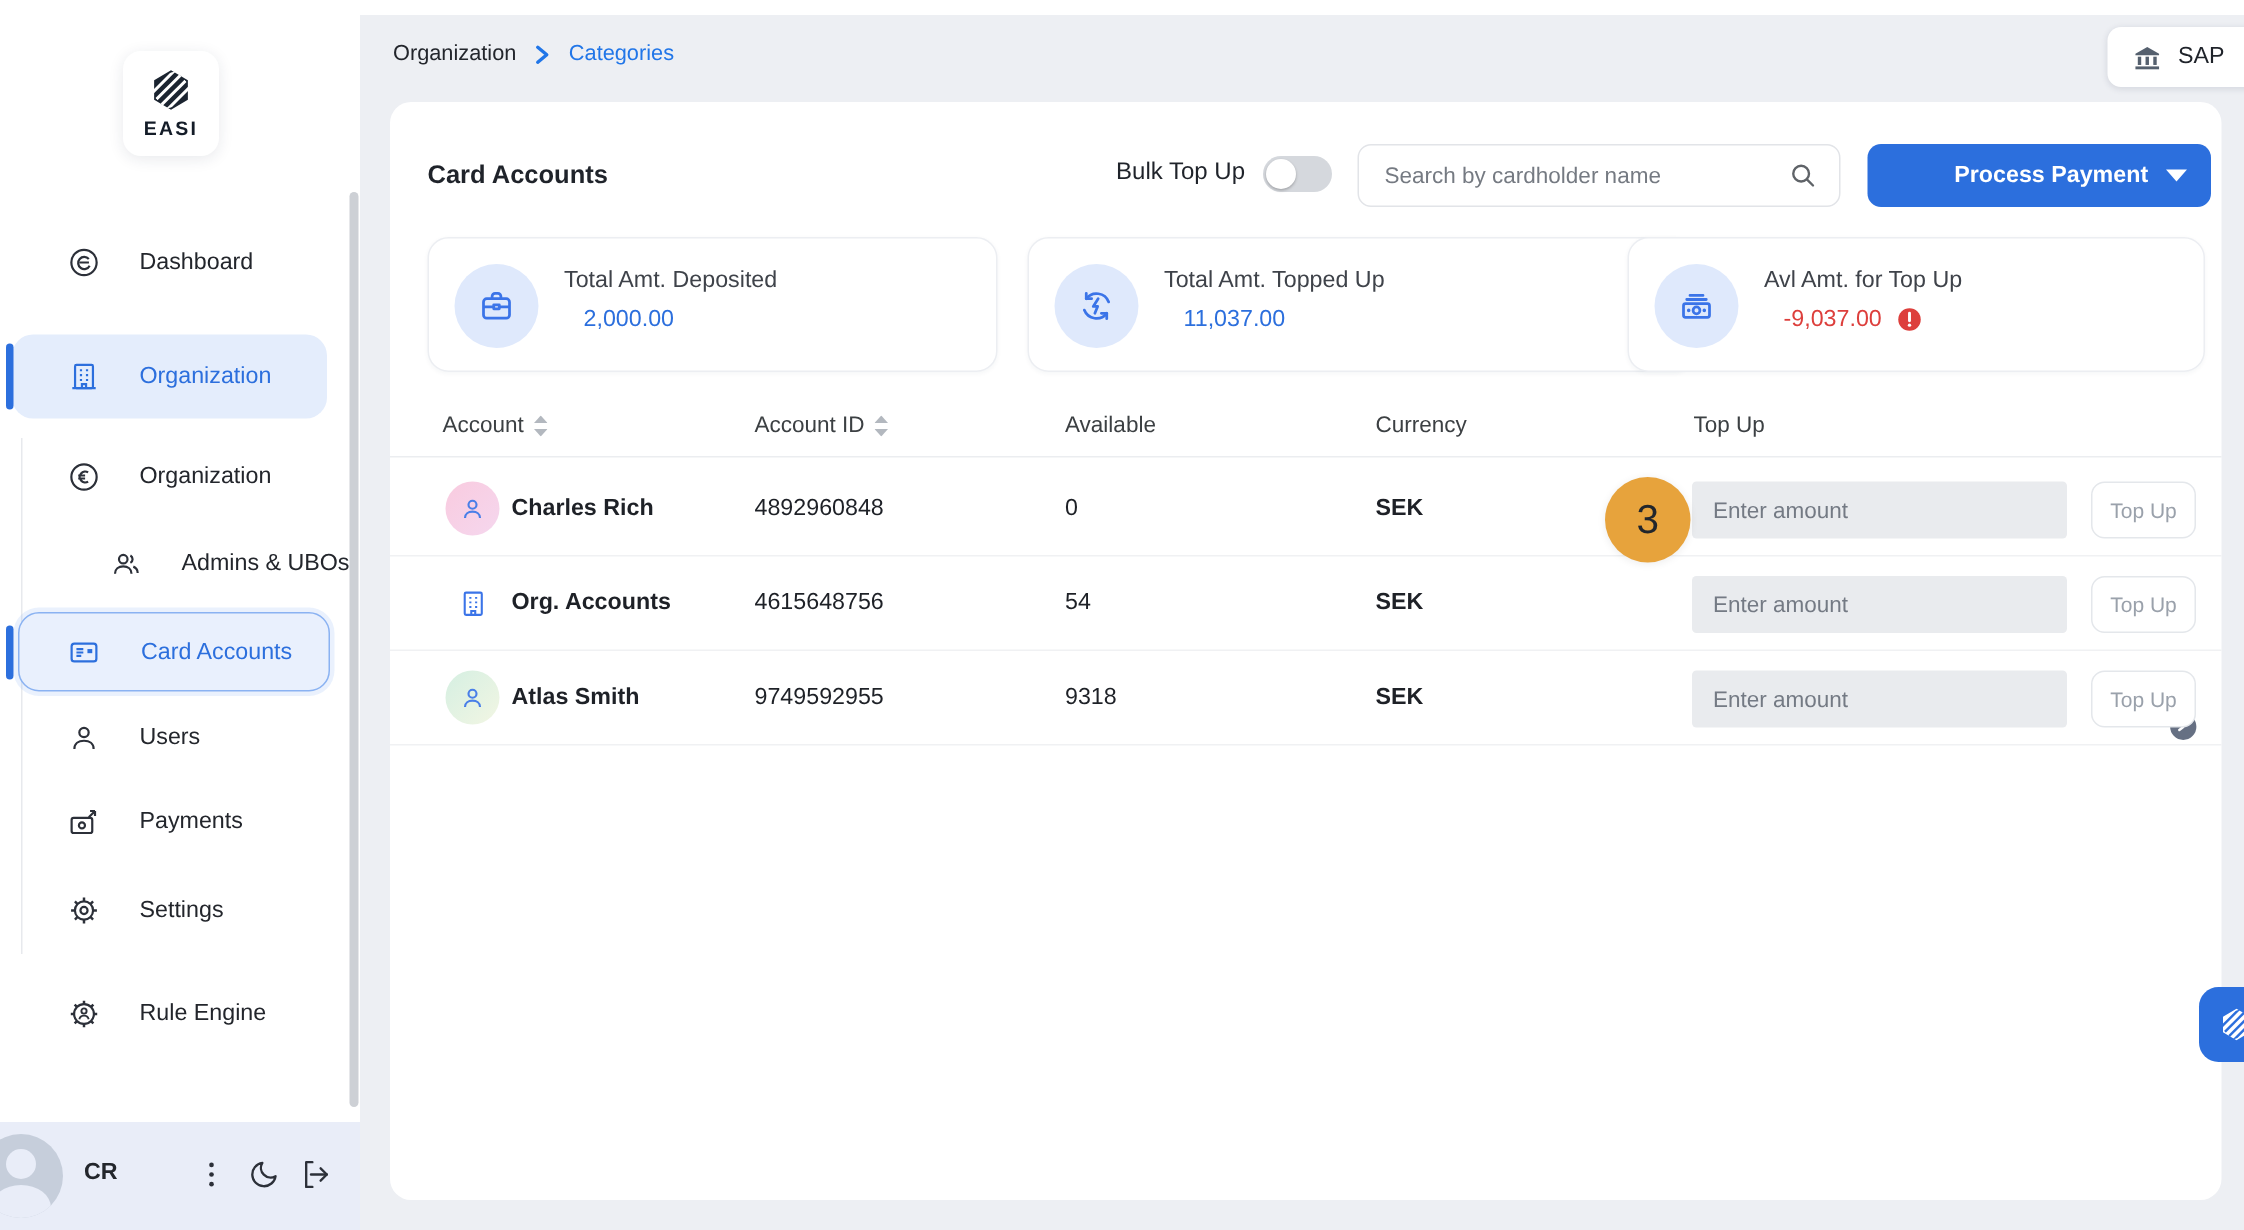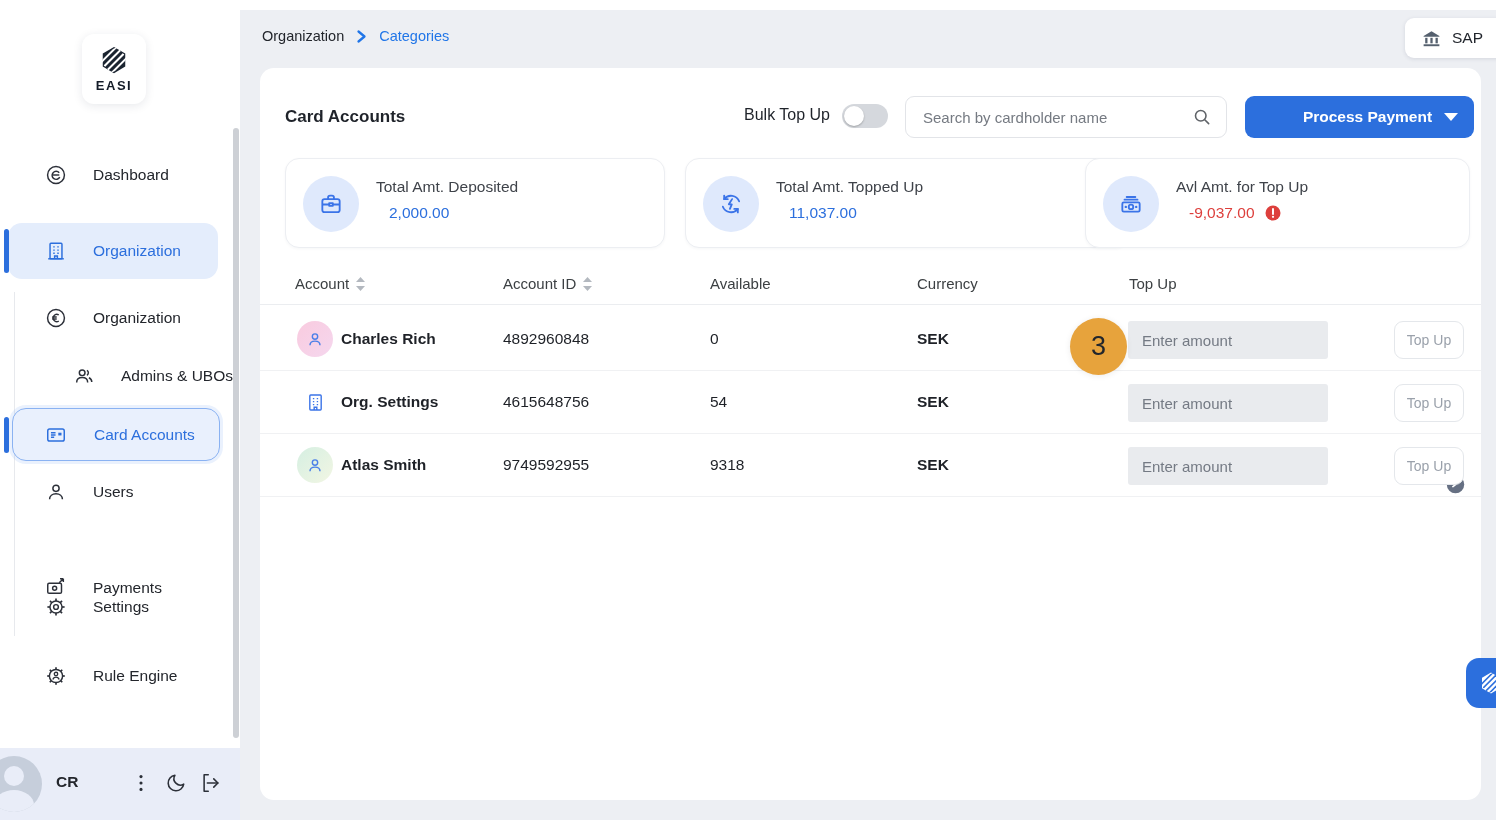--- a/index.html
+++ b/index.html
@@ -78,21 +78,21 @@
   .thead { position:absolute; left:0; top:198px; width:1221px; height:39px; border-bottom:1px solid #ebedf0; }
   .th { position:absolute; top:9px; font-size:15px; font-weight:500; color:#3c4043; display:flex; align-items:center; gap:7px; }
   .sortable { cursor:pointer; }
   .row { position:absolute; left:0; width:1221px; height:63px; border-bottom:1px solid #f0f1f3;padding-left:36px; }
   .cell { position:absolute; top:50%; transform:translateY(-50%); font-size:15.5px; font-weight:500; color:#1e2127; }
   .avatar { position:absolute; left:37px; top:13px; width:36px; height:36px; border-radius:50%; display:flex; align-items:center; justify-content:center; color:#4a7fe8; }
   .av-pink { background:linear-gradient(135deg,#f9cbdf,#f5d7ee); }
   .av-teal { background:linear-gradient(135deg,#d5efe2,#f2f6e3); }
   .av-plain { background:transparent; }
   .name { left:81px; font-weight:600; }
-  .amt-input { position:absolute; left:868px; top:13px; width:200px; height:38px; background:#e9ebee; border:none; outline:none; border-radius:3px;
+  .amt-input { position:absolute; left:868px; top:13px; width:250px; height:38px; background:#e9ebee; border:none; outline:none; border-radius:3px;
     font-family:"Liberation Sans",sans-serif; font-size:15px; color:#3c4043; padding:0 14px; }
   .amt-input::placeholder { color:#747a84; }
   .row-topup { position:absolute; left:1134px; top:13px; width:70px; height:38px; background:#fff; border:1px solid #e4e7eb; border-radius:9px;
     font-family:"Liberation Sans",sans-serif; font-size:14px; color:#9aa1ab; cursor:pointer; }
   .clock-wrap { position:absolute; left:1185px; top:208px; width:21px; height:21px; cursor:pointer; }
 
   .step-badge { position:absolute; left:810px; top:250px; width:57px; height:57px; border-radius:50%; background:#e7a33c;
     display:flex; align-items:center; justify-content:center; font-size:27px; font-weight:500; color:#22262c; z-index:20; box-shadow:0 1px 6px rgba(0,0,0,.08); }
 
   .fab { position:absolute; left:1466px; top:658px; width:50px; height:50px; background:#2c6fdd; border-radius:13px;
@@ -171,21 +171,21 @@
   </div>
 
   <div class="nav-item" style="top:464px;">
     <svg class="ico" viewBox="0 0 24 24" fill="none" stroke="currentColor" stroke-width="1.6">
       <circle cx="12" cy="8" r="3.4"></circle>
       <path d="M5 20c0-3.8 3-6 7-6s7 2.2 7 6"></path>
     </svg>
     <span class="lbl">Users</span>
   </div>
 
-  <div class="nav-item" style="top:541px;align-items:flex-end;">
+  <div class="nav-item" style="top:520px;">
     <svg class="ico" viewBox="0 0 24 24" fill="none" stroke="currentColor" stroke-width="1.6">
       <rect x="3" y="9" width="15" height="11" rx="1.5"></rect>
       <circle cx="10.5" cy="14.5" r="2.2"></circle>
       <path d="M15.5 8.5 20 4M20 4h-3.6M20 4v3.6"></path>
     </svg>
     <span class="lbl">Payments</span>
   </div>
 
   <div class="nav-item" style="top:579px;">
     <svg class="ico" viewBox="0 0 24 24" fill="none" stroke="currentColor" stroke-width="1.6">
@@ -395,21 +395,21 @@
     </div>
 
     <div class="row" style="top:303px;">
       <div class="avatar av-plain">
         <svg width="21" height="21" viewBox="0 0 24 24" fill="none" stroke="#3b74e8" stroke-width="1.6">
           <rect x="5.5" y="3.5" width="13" height="17" rx="1"></rect>
           <path d="M9 7.5h1.6M13.4 7.5H15M9 11h1.6M13.4 11h1.6M9 14.5h1.6M13.4 14.5H15" stroke-width="1.4"></path>
           <path d="M10.5 20.5v-3h3v3"></path>
         </svg>
       </div>
-      <div class="cell name">Org. Settings</div>
+      <div class="cell name">Org. Accounts</div>
       <div class="cell" style="left:243px;">4615648756</div>
       <div class="cell" style="left:450px;">54</div>
       <div class="cell" style="left:657px; font-weight:700;">SEK</div>
       <input class="amt-input" placeholder="Enter amount" style="">
       <button class="row-topup">Top Up</button>
     </div>
 
     <div class="row" style="top:366px;">
       <div class="avatar av-teal">
         <svg width="20" height="20" viewBox="0 0 24 24" fill="none" stroke="currentColor" stroke-width="1.7">

